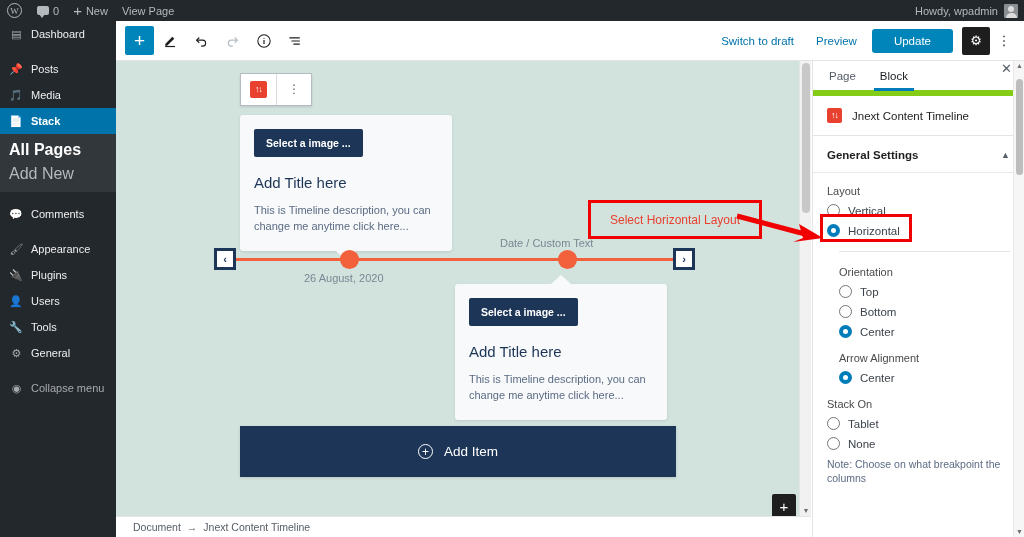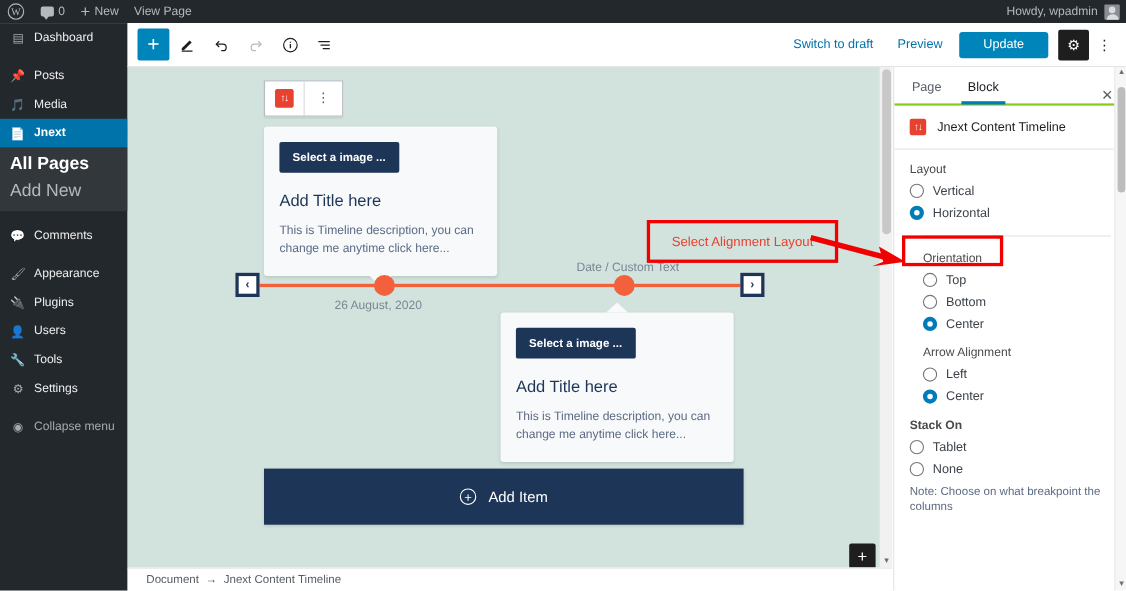--- a/index.html
+++ b/index.html
@@ -181,21 +181,21 @@
   .axis-dot {
     position: absolute; width: 19px; height: 19px; border-radius: 50%;
     background: #f2603c; top: 189px;
   }
   .axis-dot.d1 { left: 224px; }
   .axis-dot.d2 { left: 442px; }
   .axis-label {
     position: absolute; font-size: 11px; color: #7b8794; white-space: nowrap;
   }
   .axis-label.l1 { left: 188px; top: 211px; }
-  .axis-label.l2 { left: 408px; top: 176px; }
+  .axis-label.l2 { left: 384px; top: 176px; }
   .nav-arrow {
     position: absolute; width: 22px; height: 22px; background: #fff;
     border: 3px solid #1d3557; display: flex; align-items: center;
     justify-content: center; color: #1d3557; font-size: 11px; font-weight: bold;
     top: 187px;
   }
   .nav-arrow.prev { left: 98px; }
   .nav-arrow.next { left: 557px; }
 
   
@@ -232,22 +232,22 @@
   .sb-arrow.up { top: 0; }
   .sb-arrow.down { bottom: 0; }
 
   
   .settings {
     position: absolute; top: 61px; left: 812px; width: 212px; height: 476px;
     background: #fff; border-left: 1px solid #e2e4e7; font-size: 11.5px;
     color: #32373c; overflow: hidden;
   }
   .panel-tabs {
-    height: 35px; display: flex; align-items: flex-end;
-    border-bottom: 2px solid #84cc16; padding: 0 10px; position: relative;
+    height: 35px; display: flex; align-items: flex-start;
+    border-bottom: 6px solid #84cc16; padding: 0 10px; position: relative;
   }
   .ptab {
     font-size: 11.5px; color: #555d66; padding: 9px 6px 8px 6px; margin-right: 12px;
     position: relative;
   }
   .ptab.active { color: #191e23; font-weight: 500; }
   .ptab.active::after {
     content: ""; position: absolute; left: 0; right: 0; bottom: -1px;
     height: 3px; background: #007cba;
   }
@@ -351,21 +351,21 @@
     <div class="menu-item sep">
       <span class="mi-icon">📌</span>
       <span>Posts</span>
     </div>
     <div class="menu-item">
       <span class="mi-icon">🎵</span>
       <span>Media</span>
     </div>
     <div class="menu-item active">
       <span class="mi-icon">📄</span>
-      <span>Jnext</span>
+      <span>Stack</span>
     </div>
     <div class="submenu">
       <div class="sub cur">All Pages</div>
       <div class="sub">Add New</div>
     </div>
     <div class="menu-item sep">
       <span class="mi-icon">💬</span>
       <span>Comments</span>
     </div>
     <div class="menu-item sep">
@@ -379,21 +379,21 @@
     <div class="menu-item">
       <span class="mi-icon">👤</span>
       <span>Users</span>
     </div>
     <div class="menu-item">
       <span class="mi-icon">🔧</span>
       <span>Tools</span>
     </div>
     <div class="menu-item">
       <span class="mi-icon">⚙</span>
-      <span>Settings</span>
+      <span>General</span>
     </div>
     <div class="menu-item dim sep">
       <span class="mi-icon">◉</span>
       <span>Collapse menu</span>
     </div>
   </div>
 
   <div class="editor-header">
     <div class="tb-left">
       <div class="tb-add">+</div>
@@ -490,20 +490,24 @@
       <span class="panel-close">✕</span>
     </div>
 
     <div class="panel-block-hdr">
       <span class="blk-icon">
         <span>↑↓</span>
       </span>
       <span class="panel-block-name">Jnext Content Timeline</span>
     </div>
 
+    <div class="panel-section-hdr">
+      <span>General Settings</span>
+      <span class="chev-up">▲</span>
+    </div>
 
     <div class="panel-body">
 
       <div class="field-label">Layout</div>
       <div class="radio-row">
         <span class="radio"></span>
         <span>Vertical</span>
       </div>
       <div class="radio-row">
         <span class="radio on"></span>
@@ -521,29 +525,25 @@
         <span class="radio"></span>
         <span>Bottom</span>
       </div>
       <div class="radio-row ind">
         <span class="radio on"></span>
         <span>Center</span>
       </div>
 
       <div class="field-label ind">Arrow Alignment</div>
       <div class="radio-row ind">
-        <span class="radio"></span>
-        <span>Left</span>
-      </div>
-      <div class="radio-row ind">
         <span class="radio on"></span>
         <span>Center</span>
       </div>
 
-      <div class="field-label" style="margin-top:14px;font-weight:bold;">Stack On</div>
+      <div class="field-label" style="margin-top:14px;">Stack On</div>
       <div class="radio-row">
         <span class="radio"></span>
         <span>Tablet</span>
       </div>
       <div class="radio-row">
         <span class="radio"></span>
         <span>None</span>
       </div>
       <div class="note">Note: Choose on what breakpoint the columns</div>
     </div>
@@ -554,20 +554,20 @@
       <div class="sb-arrow down">▼</div>
     </div>
   </div>
 
   <div class="breadcrumb">
     <span>Document</span>
     <span>→</span>
     <span>Jnext Content Timeline</span>
   </div>
 
-  <div class="anno-box">Select Alignment Layout</div>
+  <div class="anno-box">Select Horizontal Layout</div>
   <svg class="anno-arrow" width="92" height="34" viewBox="0 0 92 34">
     <path d="M2 4 L70 22" stroke="#f00000" stroke-width="5" fill="none"></path>
     <path d="M88 26 L64 12 L68 26 L58 30 Z" fill="#f00000"></path>
   </svg>
   <div class="anno-target"></div>
 
 </div>
 
 </body></html>

